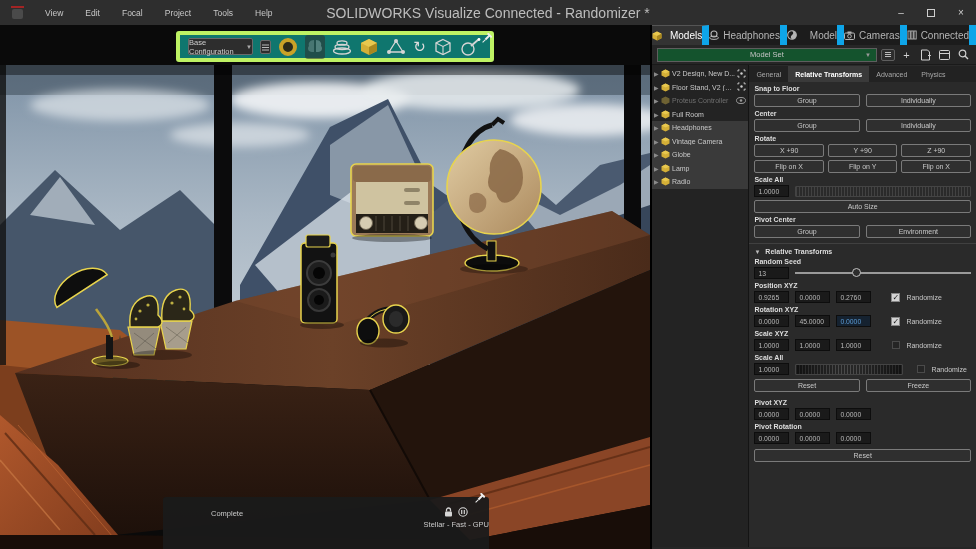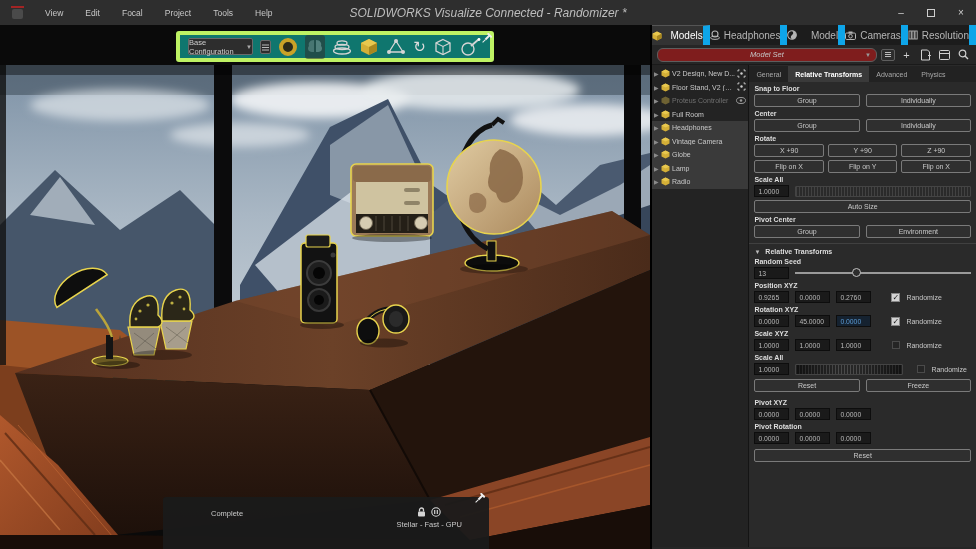--- a/index.html
+++ b/index.html
@@ -8,21 +8,21 @@
   .app { position:relative; width:976px; height:549px; background:#050505; }
 
   
   .titlebar { position:absolute; left:0; top:0; width:976px; height:25px; background:#2e2e2e;
               display:flex; align-items:center; color:#c8c8c8; font-size:8.5px; }
   .applogo { width:16px; height:14px; margin:0 8px 0 10px; position:relative; }
   .applogo .bar { position:absolute; top:0; left:1px; width:13px; height:2px; background:#a32424; }
   .applogo .body { position:absolute; top:3px; left:2px; width:11px; height:10px; background:#4a4a4a; border-radius:2px; }
   .menus { display:flex; gap:0; }
   .menus span { padding:0 11px; cursor:default; }
-  .wintitle { position:absolute; left:50%; transform:translateX(-50%); color:#bdbdbd; font-size:12px; white-space:nowrap;font-style:italic; }
+  .wintitle { position:absolute; left:50%; transform:translateX(-50%); color:#bdbdbd; font-size:14px; white-space:nowrap; }
   .winctrl { position:absolute; right:0; top:0; height:25px; display:flex; align-items:center; }
   .winctrl .wbtn { width:30px; height:25px; display:flex; align-items:center; justify-content:center; color:#cfcfcf; font-size:10px; }
   .winctrl .maxbox { width:8px; height:8px; border:1px solid #cfcfcf; display:inline-block; }
 
   
   .viewport { position:absolute; left:0; top:25px; width:650px; height:524px; background:#0a0a0a; }
   .scene { position:absolute; left:0; top:40px; width:650px; height:484px; }
 
   
   .toolbar { position:absolute; left:176px; top:6px; width:318px; height:31px; background:#0f766e;
@@ -35,33 +35,33 @@
   .tb-icon { width:24px; height:24px; display:flex; align-items:center; justify-content:center; border-radius:3px; }
   .tb-icon.dim { background:#2e2e2e; opacity:.55; }
   .rot-glyph { color:#dcdcdc; font-size:15px; line-height:1; }
   .pin-toolbar { position:absolute; right:-2px; top:-5px; }
 
   
   .statusbar { position:absolute; left:163px; top:472px; width:326px; height:52px; background:rgba(26,26,26,.95);
                border-radius:3px 3px 0 0; color:#c9c9c9; font-size:7.5px; }
   .statusbar .sleft { position:absolute; left:48px; top:12px; }
   .statusbar .smid { position:absolute; left:50%; transform:translateX(-50%); top:9px; text-align:center; line-height:13px; white-space:nowrap; }
-  .statusbar .sright { position:absolute; right:27px; top:10px; text-align:center; }
+  .statusbar .sright { position:absolute; right:0; top:10px; text-align:center; }
   .statusbar .sricons { display:flex; gap:5px; justify-content:center; margin-bottom:3px; }
   .pin-status { position:absolute; right:4px; top:-4px; }
 
   
   .rpanel { position:absolute; left:650px; top:25px; width:326px; height:524px; background:#262626; border-left:2px solid #000; }
   .rp-tabs { display:flex; height:20px; background:#1c1c1c; }
   .rp-tab { flex:1; display:flex; align-items:center; justify-content:space-between; gap:4px; color:#b5b5b5;
             font-size:10px; border-right:7px solid #0ea5e9; }
   .rp-tab.active { background:#333; color:#fff; border-top:1px solid #555; }
   .ms-row { height:20px; display:flex; align-items:center; padding:0 5px; gap:4px; background:#262626; border-bottom:1px solid #1a1a1a; }
-  .ms-dd { flex:1; height:14px; background:#7f1d1d; border:1px solid #5e5e5e; border-radius:6px;
-           display:flex; align-items:center; justify-content:center; gap:6px; color:#c5c5c5; font-size:7.5px; position:relative;font-style:italic; }
+  .ms-dd { flex:1; height:14px; background:#14532d; border:1px solid #5e5e5e; border-radius:0;
+           display:flex; align-items:center; justify-content:center; gap:6px; color:#c5c5c5; font-size:7.5px; position:relative; }
   .ms-dd .caret { position:absolute; right:5px; font-size:6px; color:#999; }
   .ms-sq { width:14px; height:12px; background:#2d2d2d; border:1px solid #5e5e5e; border-radius:2px;
            display:flex; align-items:center; justify-content:center; }
   .ms-ic { width:15px; height:15px; display:flex; align-items:center; justify-content:center; color:#d0d0d0; font-size:11px; }
 
   .rp-body { display:flex; height:482px; }
   .tree { width:98px; background:#232323; border-right:1px solid #141414; padding-top:2px; overflow:hidden; }
   .trow { height:13.5px; display:flex; align-items:center; gap:2px; padding:0 2px; color:#c9c9c9; font-size:7px; white-space:nowrap; }
   .trow .exp { color:#8a8a8a; font-size:6px; width:5px; }
   .trow .lbl { overflow:hidden; text-overflow:ellipsis; flex:1; }
@@ -433,21 +433,21 @@
             <circle cx="5.5" cy="5.2" r="1.8" fill="none" stroke="#b5b5b5" stroke-width="1"></circle>
           </svg>
         <span>Cameras</span>
       </div>
       <div class="rp-tab">
         <svg width="10" height="10">
             <rect x="1" y="1" width="2.2" height="8" fill="none" stroke="#b5b5b5" stroke-width="0.9"></rect>
             <rect x="4" y="1" width="2.2" height="8" fill="none" stroke="#b5b5b5" stroke-width="0.9"></rect>
             <rect x="7" y="1" width="2.2" height="8" fill="none" stroke="#b5b5b5" stroke-width="0.9"></rect>
           </svg>
-        <span>Resolution</span>
+        <span>Connected</span>
       </div>
     </div>
 
     <div class="ms-row">
       <div class="ms-dd">
         <span>Model Set</span>
         <span class="caret">▼</span>
       </div>
       <div class="ms-sq">
         <svg width="8" height="7">

